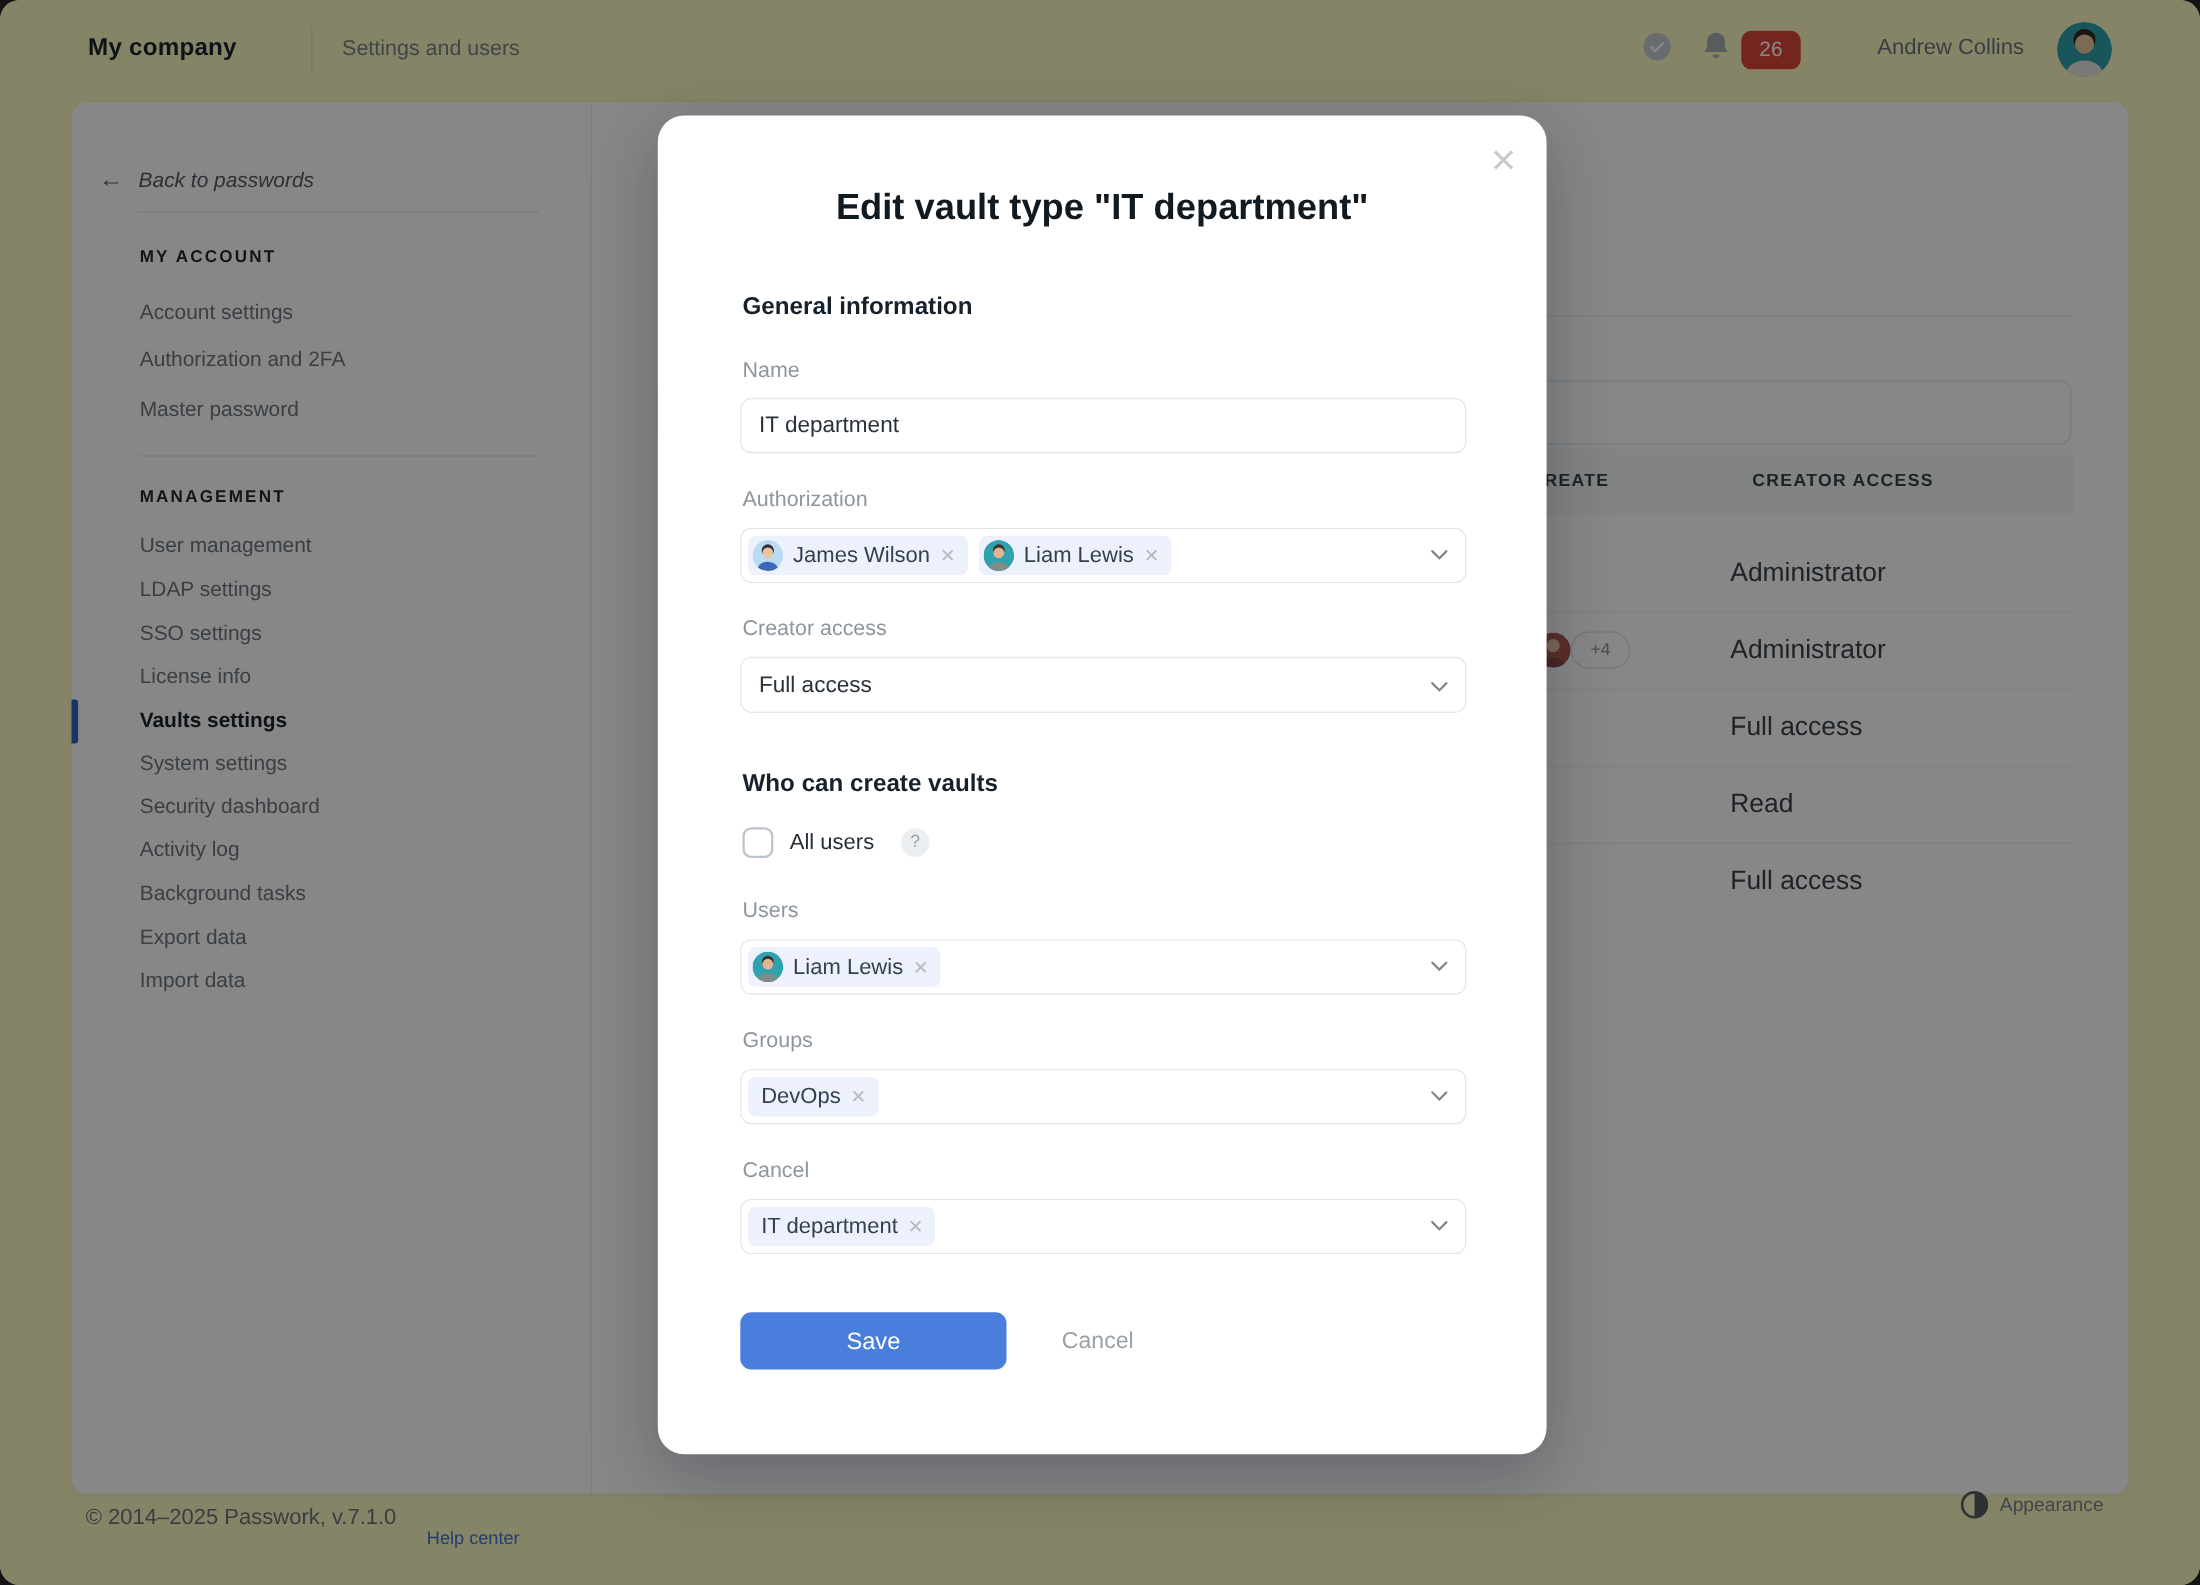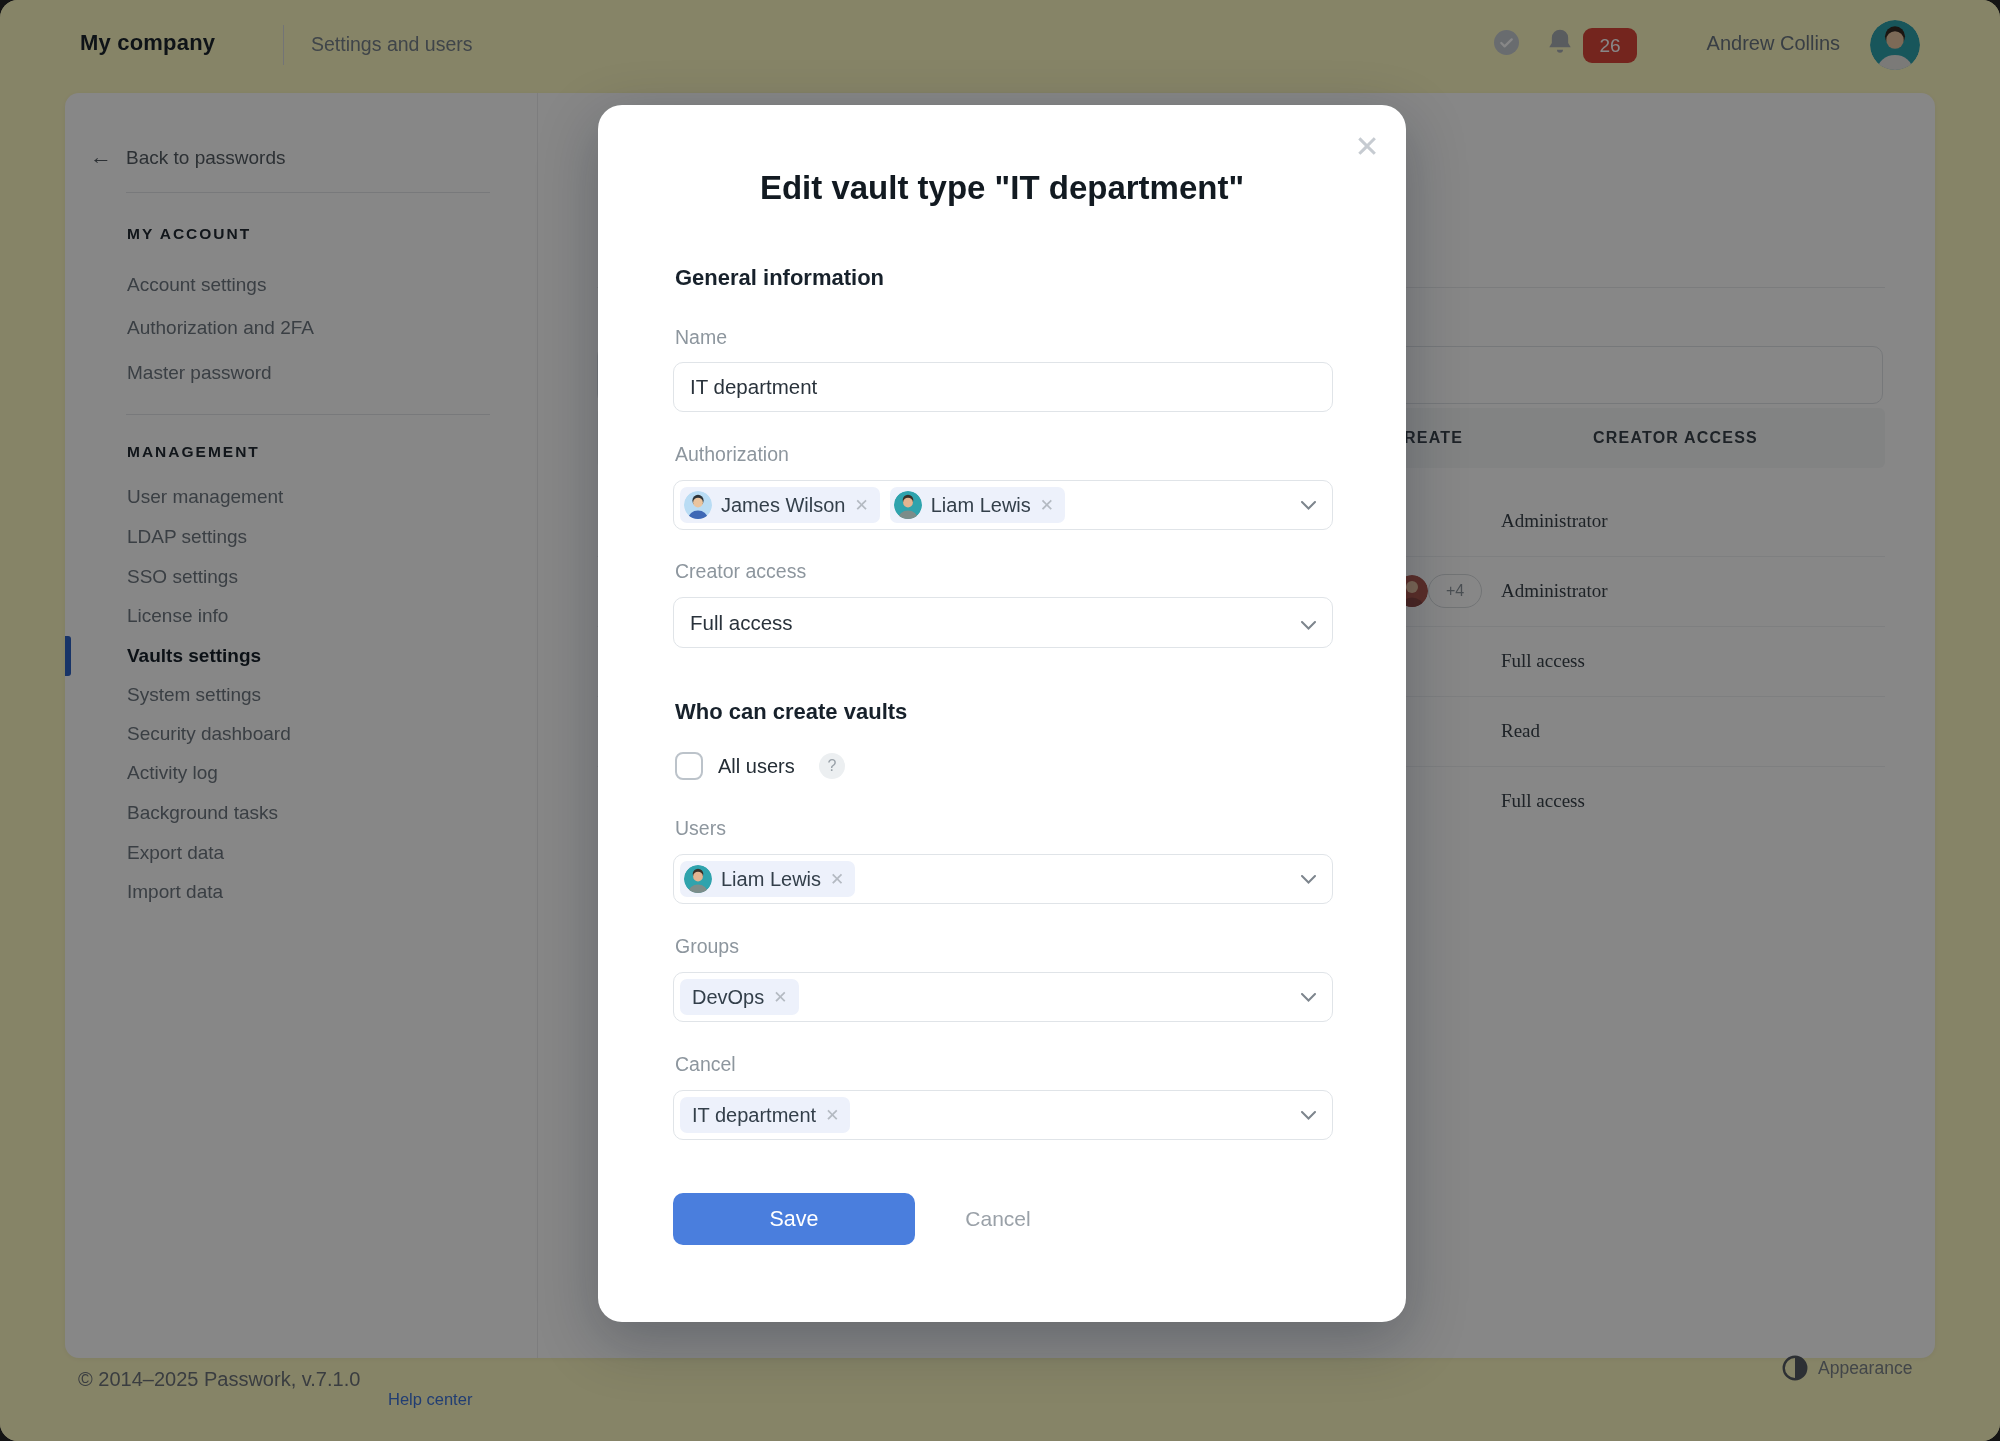--- a/index.html
+++ b/index.html
@@ -13,35 +13,35 @@
   .hdr-bell { position:absolute; left:1546px; top:27px; }
   .hdr-badge { position:absolute; left:1583px; top:28px; width:54px; height:35px; background:#dc4639; border-radius:9px; color:#fff; font-size:19px; line-height:35px; text-align:center; }
   .hdr-user { position:absolute; left:1664px; top:32px; width:176px; text-align:right; font-size:20px; color:#6b7681; }
   .hdr-avatar { position:absolute; left:1870px; top:20px; width:50px; height:50px; border-radius:50%; overflow:hidden; display:block; }
 
   
   .card { position:absolute; left:65px; top:93px; width:1870px; height:1265px; background:#ffffff; border-radius:14px; box-shadow:0 1px 5px rgba(25,35,45,.06); }
   .sidebar-sep { position:absolute; left:472px; top:0; bottom:0; width:1px; background:#ececef; }
 
   
-  .sb-back { position:absolute; left:25px; top:48px; height:32px; line-height:32px; font-size:19px; color:#545c63; cursor:pointer; }
+  .sb-back { position:absolute; left:25px; top:48px; height:32px; line-height:44px; font-size:19px; color:#545c63; cursor:pointer;font-style:italic; }
   .sb-back .arr { font-size:22px; margin-right:14px; color:#545c63; }
   .sb-div { position:absolute; left:61px; width:364px; height:1px; background:#e3e5e8; }
   .sb-title { position:absolute; left:62px; height:26px; line-height:26px; font-size:15.5px; font-weight:bold; letter-spacing:2px; color:#222b33; }
   .sb-item { position:absolute; left:62px; height:40px; line-height:40px; font-size:19px; color:#6e7780; cursor:pointer; white-space:nowrap; }
   .sb-item.active { font-weight:bold; color:#17212b; }
   .sb-marker { position:absolute; left:0; top:543px; width:6px; height:40px; background:#2f62c4; border-radius:0 3px 3px 0; }
 
   
   .mc-div { position:absolute; left:532px; top:194px; width:1288px; height:1px; background:#e9ebed; }
   .mc-search { position:absolute; left:532px; top:253px; width:1286px; height:58px; box-sizing:border-box; border:1.5px solid #dfe3e7; border-radius:10px; background:#fff; outline:none; font-size:20px; padding:0 16px; color:#29323b; }
   .mc-thead { position:absolute; left:532px; top:315px; width:1288px; height:60px; background:#f6f7f8; border-radius:6px; }
   .mc-th { position:absolute; top:315px; height:60px; line-height:60px; font-size:16px; font-weight:bold; letter-spacing:1.2px; color:#39424b; white-space:nowrap; }
   .mc-th1 { left:1339px; } .mc-th2 { left:1528px; }
-  .mc-cell { position:absolute; left:1436px; height:28px; line-height:28px; font-size:19px; color:#39424b; white-space:nowrap;font-family:Liberation Serif, serif; }
+  .mc-cell { position:absolute; left:1508px; height:28px; line-height:28px; font-size:24px; color:#39424b; white-space:nowrap; }
   .mc-rowdiv { position:absolute; left:532px; width:1288px; height:1px; background:#eff0f2; }
   .mc-avatar { position:absolute; left:1331px; top:482px; width:32px; height:32px; border-radius:50%; overflow:hidden; display:block; }
   .mc-pill { position:absolute; left:1363px; top:481px; width:54px; height:34px; box-sizing:border-box; border:1.5px solid #d7dbde; border-radius:17px; font-size:16px; color:#8d969e; line-height:31px; text-align:center; background:#fff; }
 
   
   .ft-copy { position:absolute; left:78px; top:1324px; font-size:20px; color:#6e747a;margin-top:44px; }
   .ft-help { position:absolute; left:388px; top:1390px; font-size:16.5px; color:#3f74d8; cursor:pointer; }
   .ft-appearance { position:absolute; left:1782px; top:1355px; display:flex; align-items:center; gap:10px; cursor:pointer; }
   .ft-appearance span { font-size:17.5px; color:#7d848a; }
 

